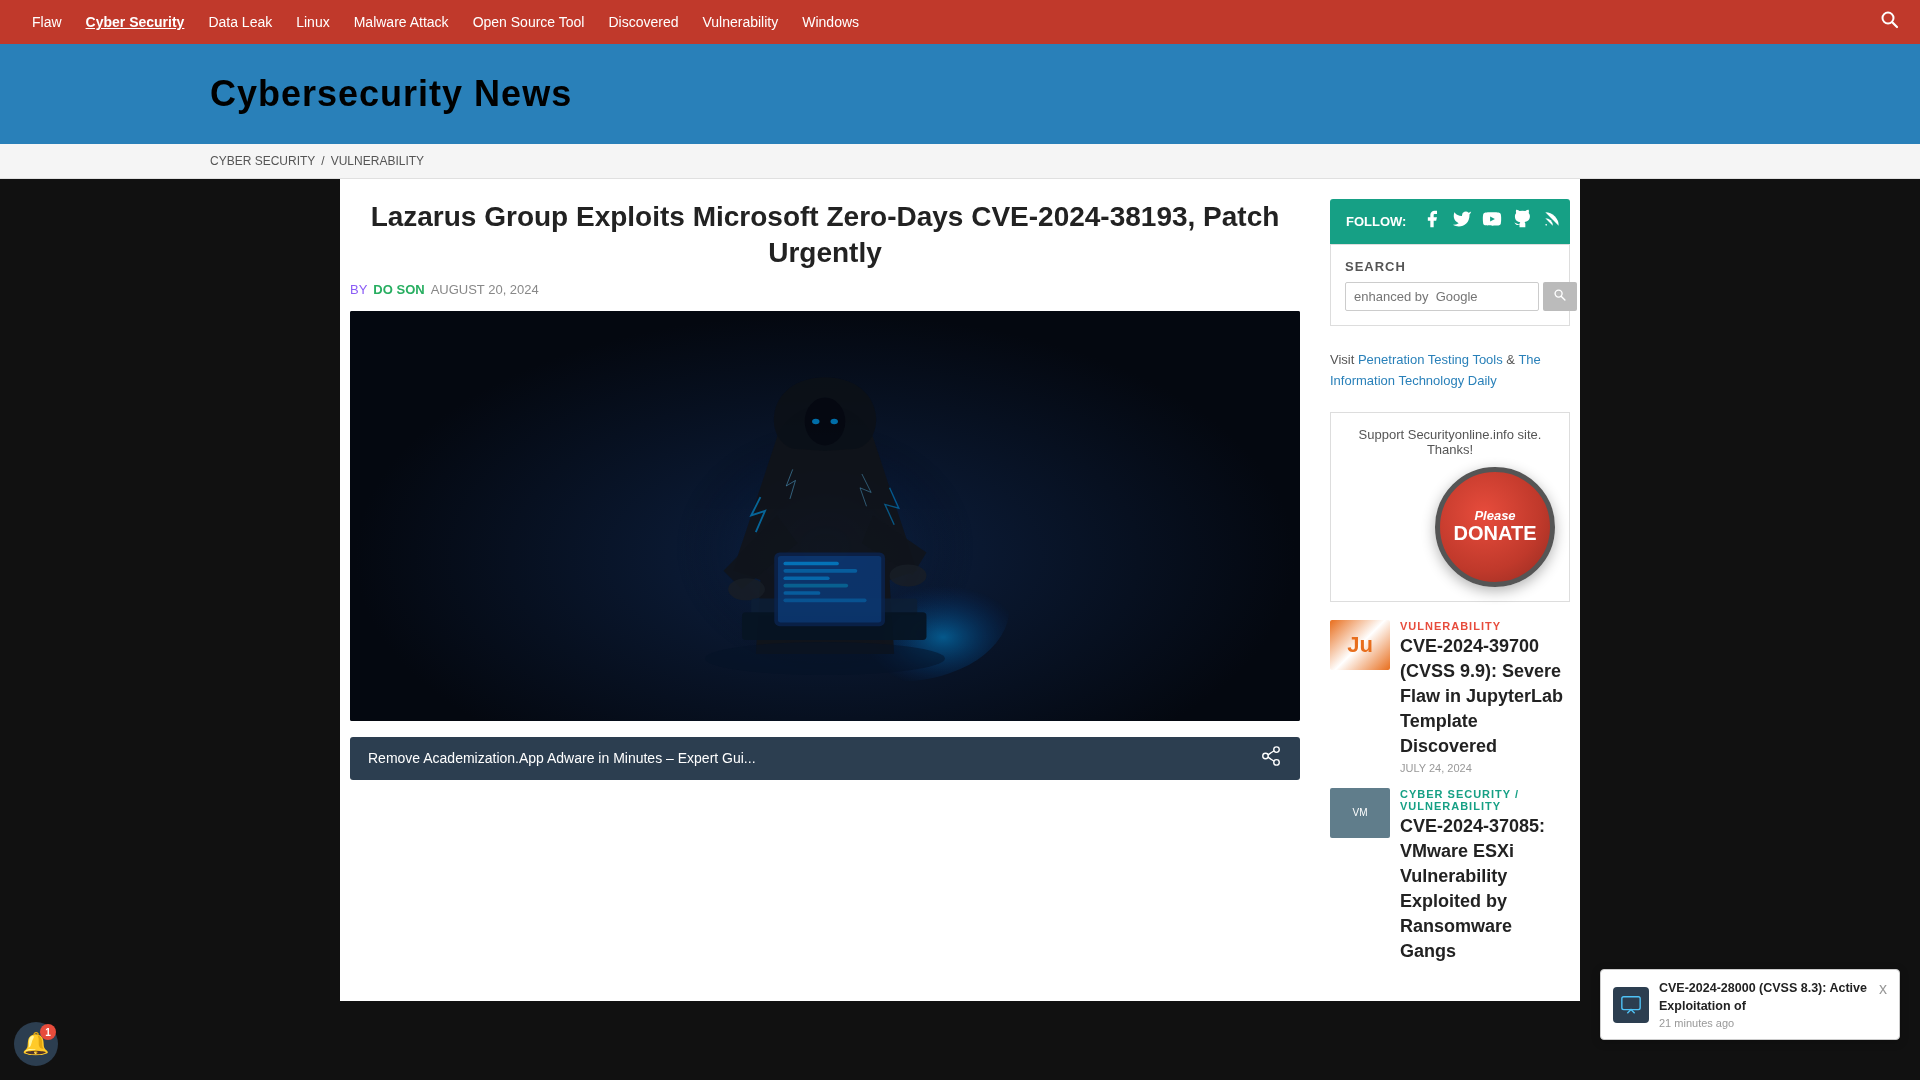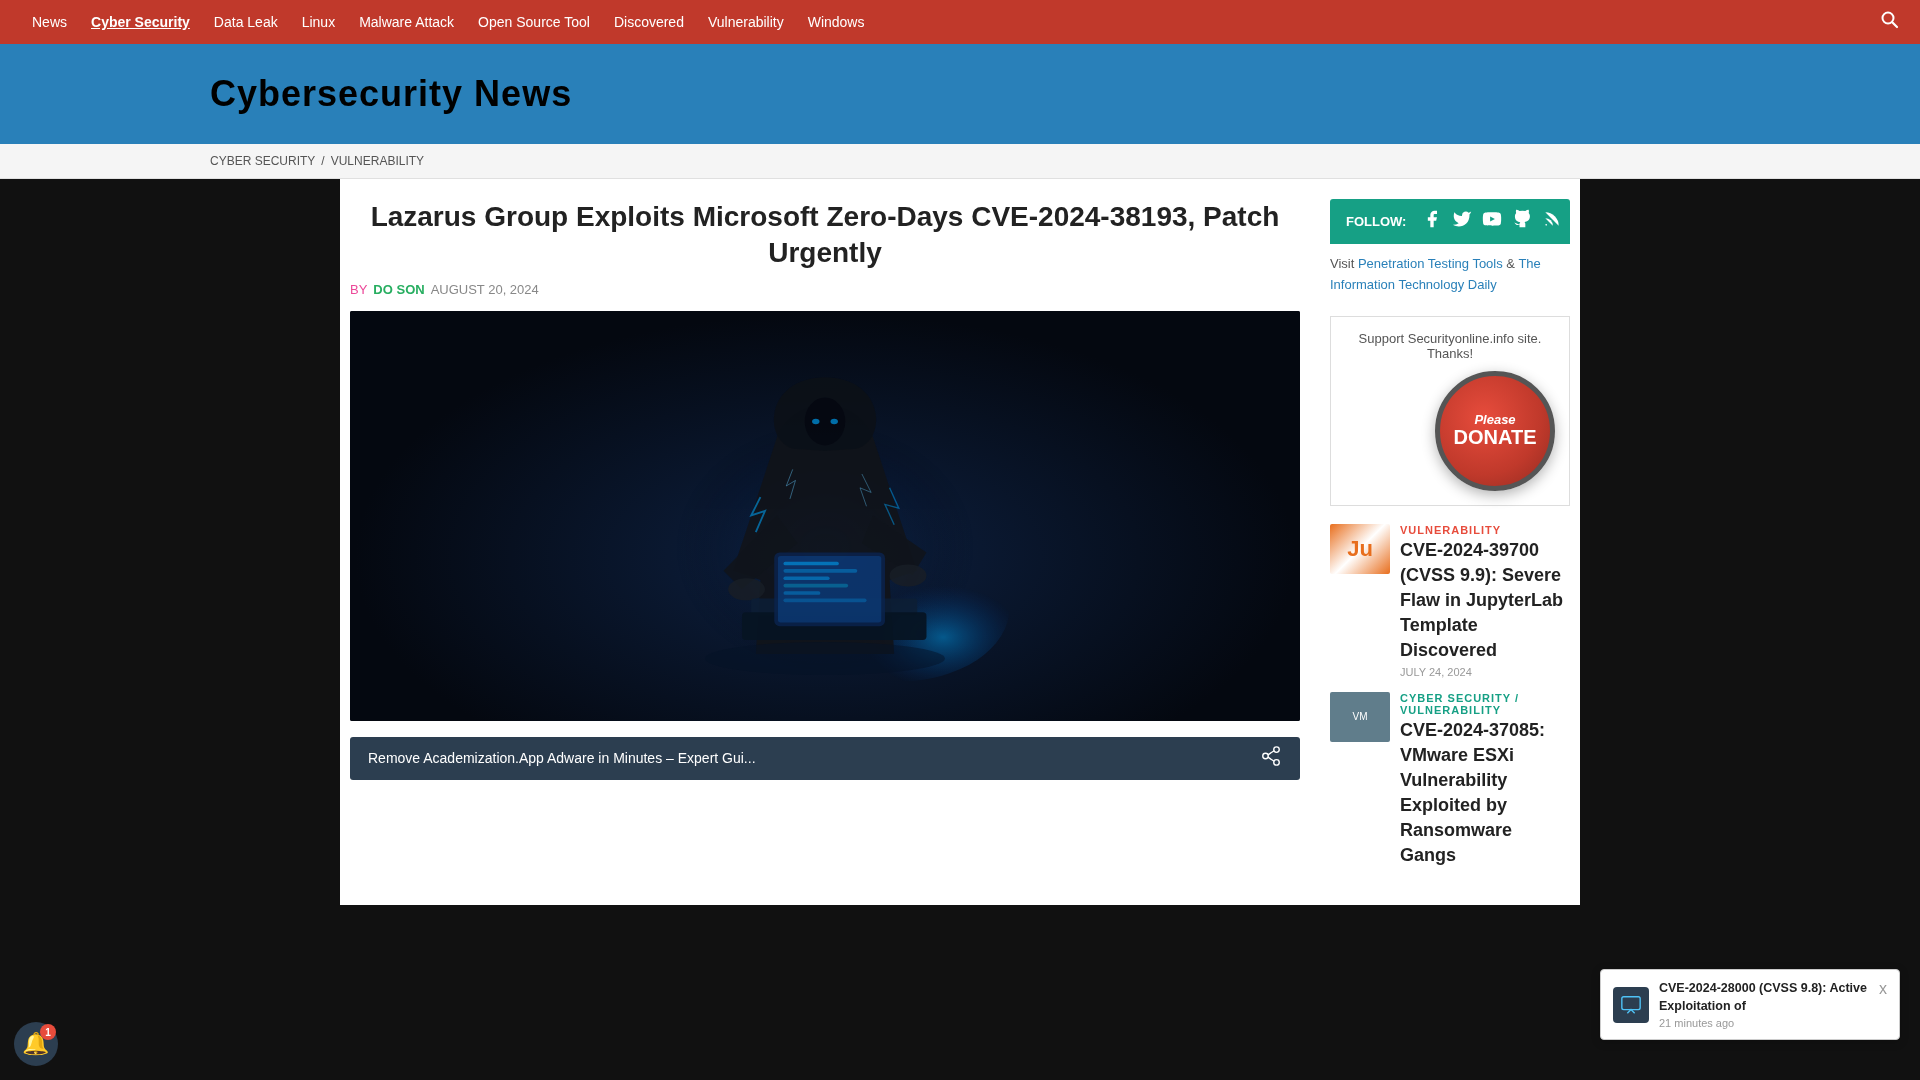--- a/index.html
+++ b/index.html
@@ -81,21 +81,21 @@
       text-align: center;
     }
     #article-meta {
       font-size: 13px;
       color: #888;
       margin-bottom: 14px;
       display: flex;
       align-items: center;
       gap: 6px;
     }
-    #article-meta .by-label { color: #ec4899; }
+    #article-meta .by-label { color: #8b5cf6; }
     #article-meta .author-name { color: #27ae60; font-weight: bold; }
     #article-meta .article-date { color: #888; }
     #article-image {
       width: 100%;
       height: 410px;
       background: #0a0a1a;
       border-radius: 2px;
       overflow: hidden;
       position: relative;
       margin-bottom: 16px;
@@ -399,21 +399,21 @@
       align-items: center;
       justify-content: center;
       font-size: 10px;
       color: #fff;
     }
   </style>
 </head>
 <body>
 
 <nav id="top-nav">
-  <a>News</a>
+  <a>Flaw</a>
   <a class="active">Cyber Security</a>
   <a>Data Leak</a>
   <a>Linux</a>
   <a>Malware Attack</a>
   <a>Open Source Tool</a>
   <a>Discovered</a>
   <a>Vulnerability</a>
   <a>Windows</a>
   <div class="search-icon-wrap">
     <svg width="20" height="20" viewBox="0 0 20 20" fill="white">
@@ -546,20 +546,32 @@
 
       <a class="social-icon" title="RSS">
         <svg width="20" height="20" viewBox="0 0 24 24" fill="white">
             <path d="M4 11a9 9 0 0 1 9 9"></path>
             <path d="M4 4a16 16 0 0 1 16 16"></path>
             <circle cx="5" cy="19" r="1"></circle>
           </svg>
       </a>
     </div>
 
+    <div id="search-section">
+      <div id="search-label">SEARCH</div>
+      <div id="search-row">
+        <input id="search-input-field" type="text" placeholder="enhanced by  Google" style="">
+        <button id="search-btn">
+          <svg width="14" height="14" viewBox="0 0 20 20" fill="white">
+            <circle cx="8" cy="8" r="5" stroke="white" stroke-width="2" fill="none"></circle>
+            <line x1="12" y1="12" x2="17" y2="17" stroke="white" stroke-width="2" stroke-linecap="round"></line>
+          </svg>
+        </button>
+      </div>
+    </div>
 
     <div id="visit-section">
       <span>Visit</span>
       <a> Penetration Testing Tools</a> &amp;
       <a> The Information Technology Daily</a>
     </div>
 
     <div id="donate-section">
       <div id="support-text">Support Securityonline.info site. Thanks!</div>
       <div id="donate-btn-wrap">
@@ -599,21 +611,21 @@
 </div>
 
 <div id="popup-notification">
   <div class="popup-icon">
     <svg width="22" height="22" viewBox="0 0 24 24" fill="none">
       <rect x="2" y="3" width="20" height="14" rx="2" stroke="#4fc3f7" stroke-width="1.5"></rect>
       <polyline points="8,21 12,17 16,21" stroke="#4fc3f7" stroke-width="1.5"></polyline>
     </svg>
   </div>
   <div class="popup-content">
-    <div class="popup-title">CVE-2024-28000 (CVSS 9.8): Active Exploitation of</div>
+    <div class="popup-title">CVE-2024-28000 (CVSS 8.3): Active Exploitation of</div>
     <div class="popup-time">21 minutes ago</div>
   </div>
   <span class="popup-close">x</span>
 </div>
 
 <div id="bell-wrap" style="position:fixed;bottom:14px;left:14px;z-index:999;">
   <span class="bell-icon">🔔</span>
   <div id="bell-badge">1</div>
 </div>
 

